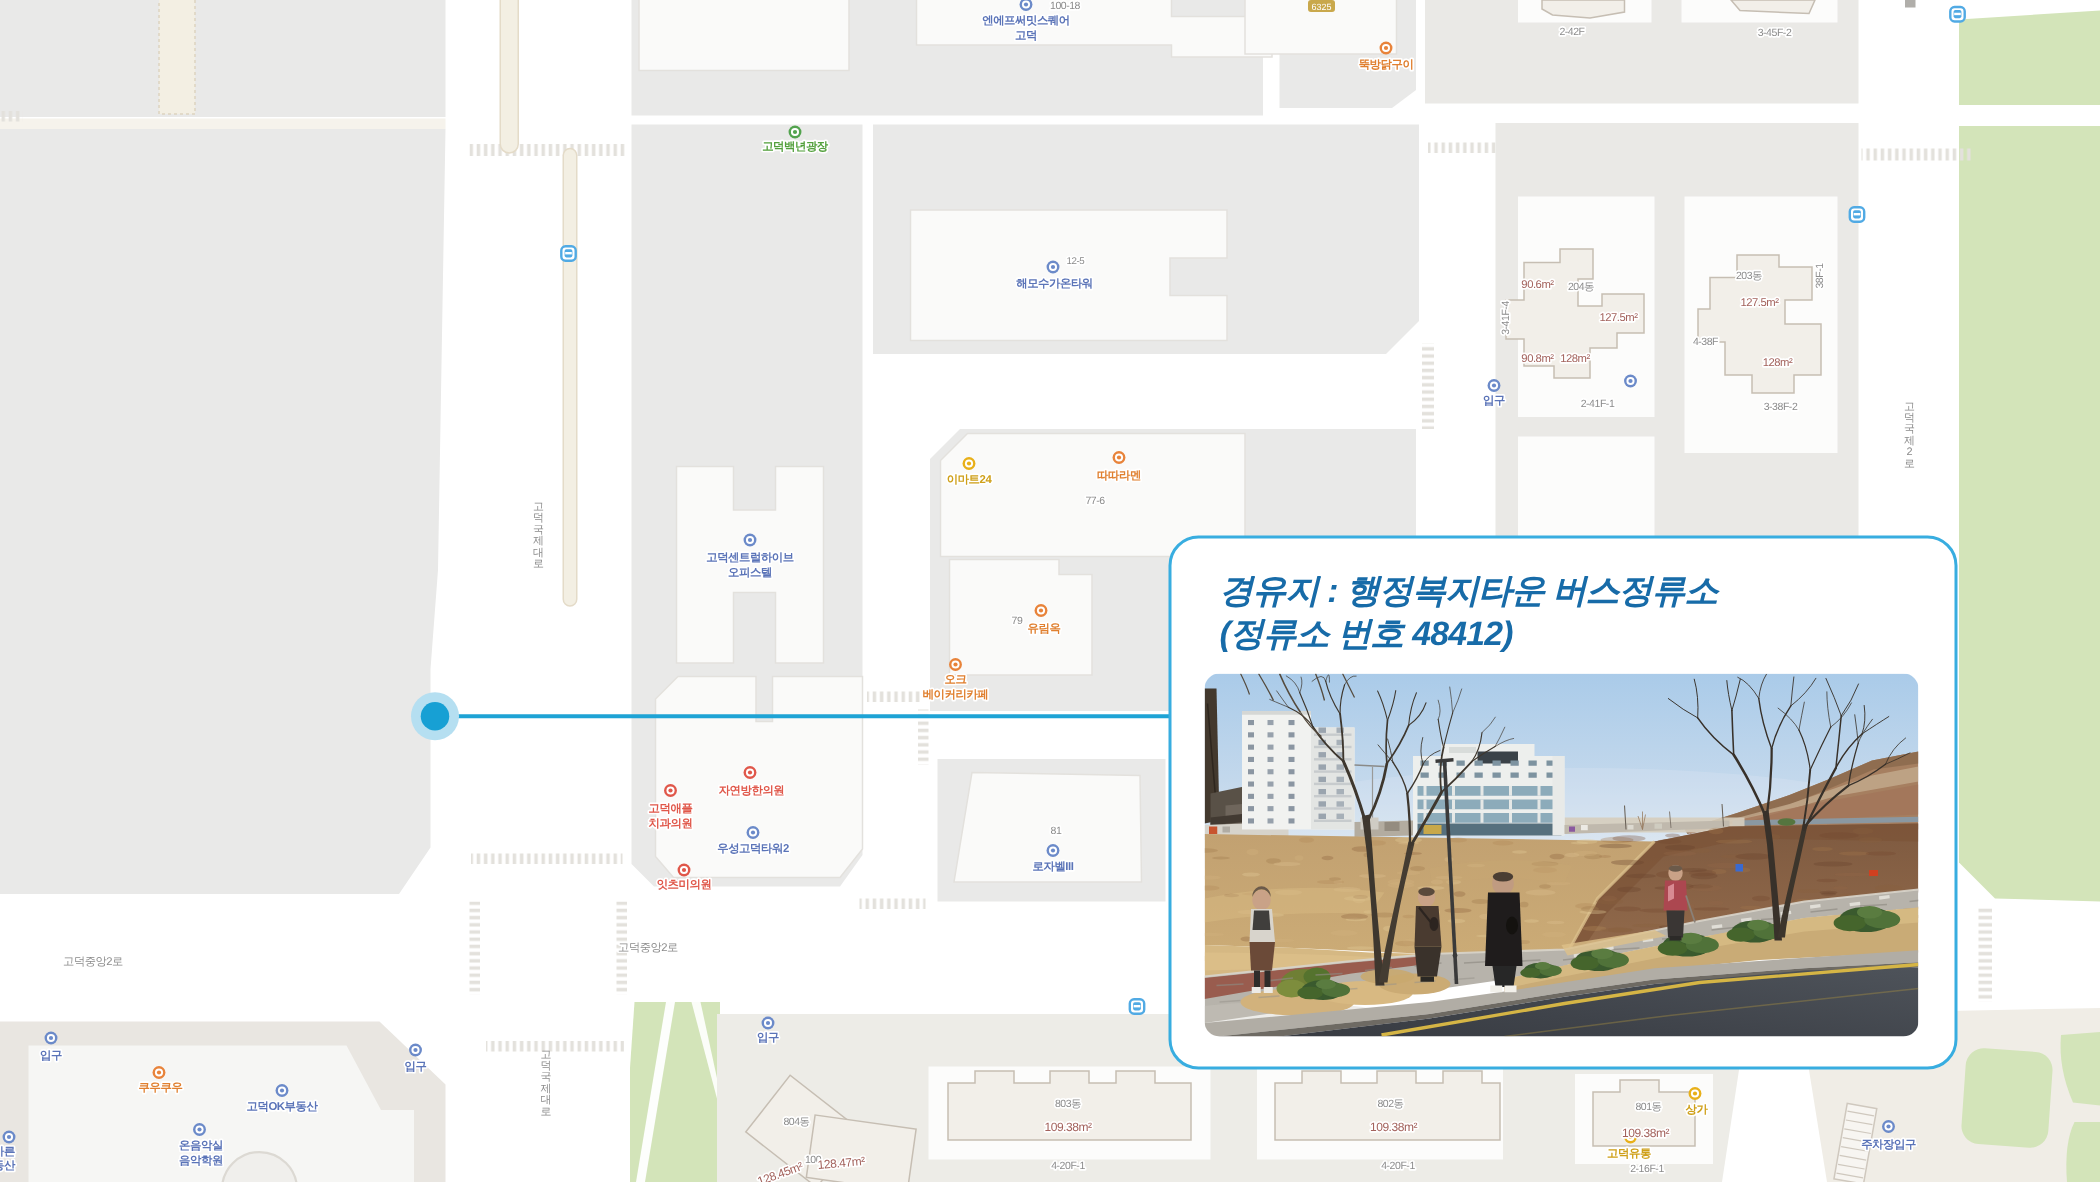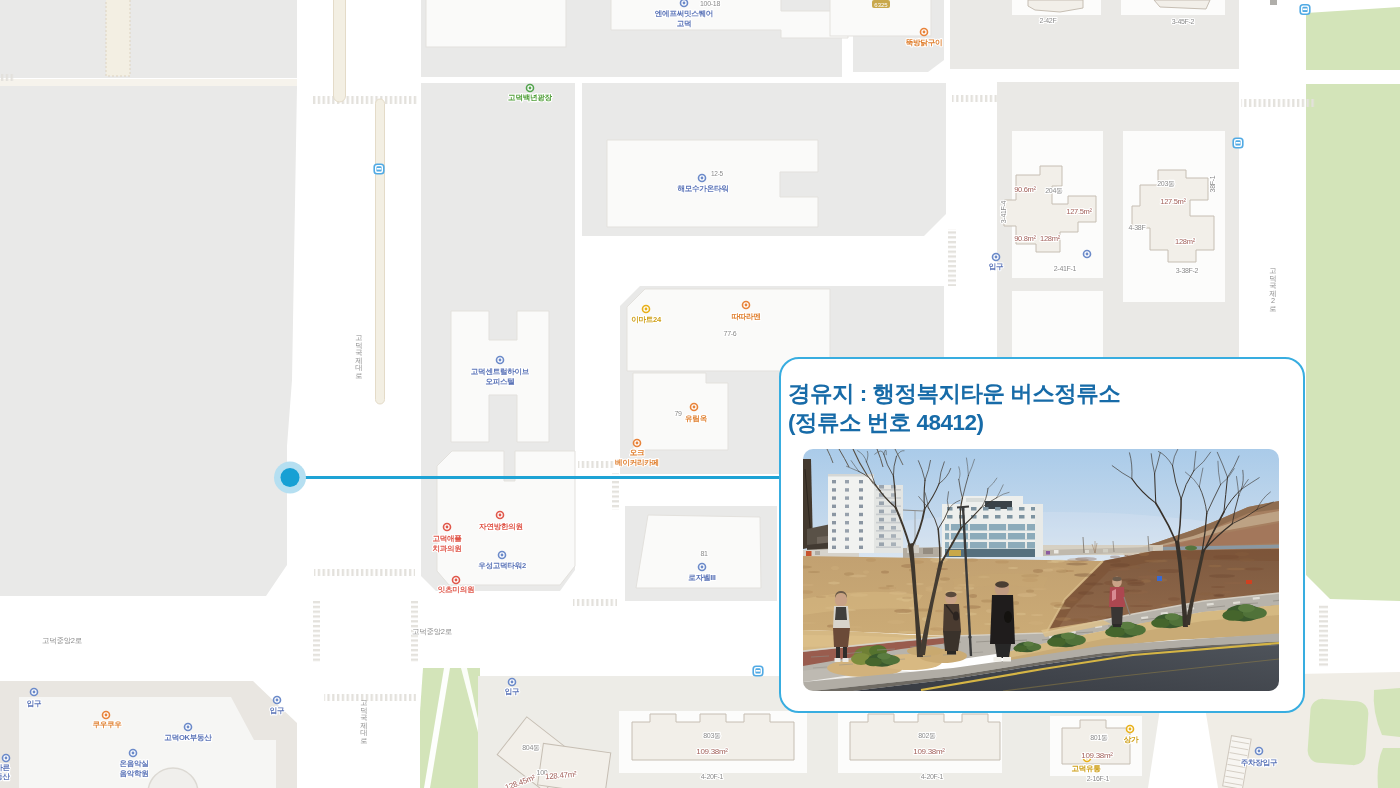--- a/index.html
+++ b/index.html
@@ -1,19 +1,19 @@
 <!DOCTYPE html>
 <html><head>
 <meta charset="utf-8">
 <style>
 html,body{margin:0;padding:0;}
 body{width:1400px;height:788px;overflow:hidden;font-family:"Liberation Sans",sans-serif;background:#fff;}
 #map{position:absolute;left:0;top:0;width:1400px;height:788px;}
 #card{position:absolute;left:779px;top:357px;width:526px;height:356px;box-sizing:border-box;background:#fff;border:2.5px solid #38ade0;border-radius:20px;}
-#title{position:absolute;left:7px;top:20px;color:#176ba8;font-size:22.5px;font-weight:bold;line-height:29px;letter-spacing:-0.5px;}
+#title{position:absolute;left:32px;top:20px;color:#176ba8;font-size:22.5px;font-weight:bold;line-height:29px;letter-spacing:-0.5px;font-style:italic;}
 #photo{position:absolute;left:22px;top:90px;width:476px;height:242px;border-radius:10px;overflow:hidden;}
 </style>
 </head>
 <body>
 
 <svg id="map" viewBox="0 0 1400 788" xmlns="http://www.w3.org/2000/svg">
 <defs>
 <pattern id="cwv" width="4.8" height="8" patternUnits="userSpaceOnUse">
         <rect x="1" y="0" width="2.3" height="8" fill="#e3e1dc"></rect>
       </pattern>

